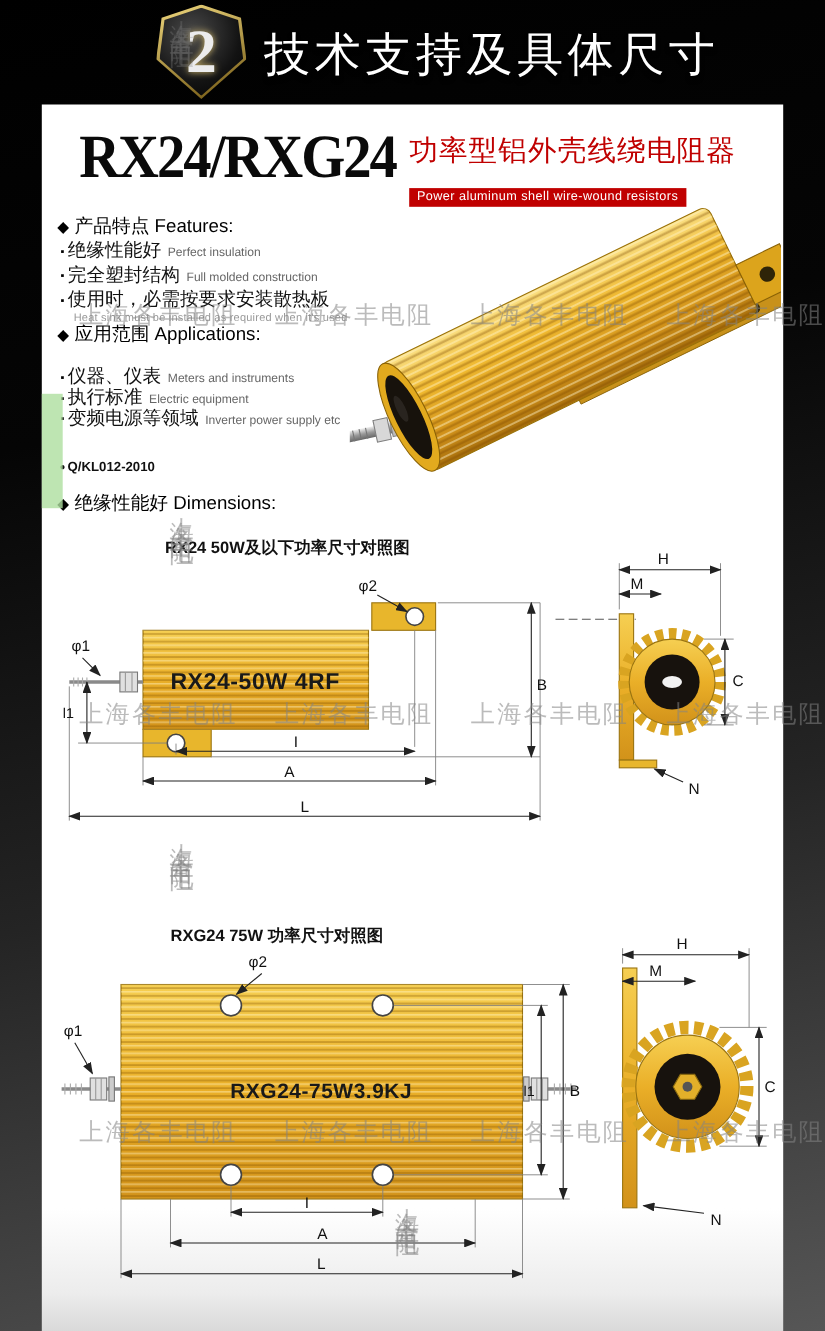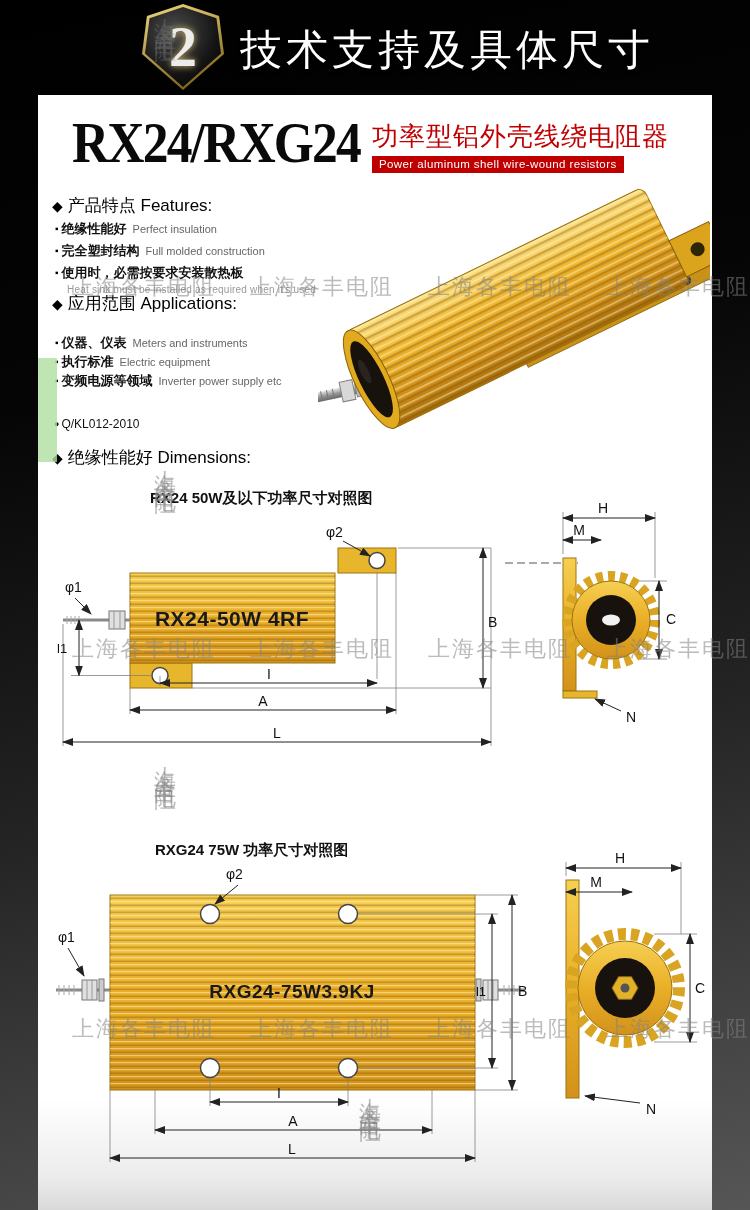--- a/index.html
+++ b/index.html
@@ -18,39 +18,39 @@
   .badge-num{font-family:"Liberation Serif","DejaVu Serif",serif;font-size:56px;font-weight:bold;color:#ececec;text-shadow:0 0 7px rgba(240,210,120,.85)}
   .header-title{position:absolute;left:240px;top:22px;font-size:42px;font-weight:normal;color:#fff;letter-spacing:4px;white-space:nowrap;text-shadow:0 3px 4px rgba(0,0,0,.7)}
 
   
   .card{position:absolute;left:38px;top:95px;width:674px;height:1115px;z-index:1;overflow:hidden;
     background:linear-gradient(180deg,#fff 0%,#fff 90%,#ececec 97%,#d9d9d9 100%)}
 
   .big-title{position:absolute;left:34px;top:16px;font-family:"Liberation Serif","DejaVu Serif",serif;font-size:56px;font-weight:bold;color:#0a0a0a;letter-spacing:-2px;transform:scaleX(.92);transform-origin:left top;white-space:nowrap}
   .subtitle{position:absolute;left:334px;top:24px}
   .subtitle-cn{font-size:26px;font-weight:normal;color:#c00000;letter-spacing:1px;white-space:nowrap}
-  .subtitle-en{display:inline-block;margin-top:2px;background:#c00000;color:#fff;font-size:11.5px;letter-spacing:.4px;padding:2px 7px 3px;white-space:nowrap}
+  .subtitle-en{display:inline-block;margin-top:17px;background:#c00000;color:#fff;font-size:11.5px;letter-spacing:.4px;padding:2px 7px 3px;white-space:nowrap}
 
   .sec-heading{position:absolute;left:14px;font-size:17px;font-weight:normal;color:#000;white-space:nowrap}
   .sec-heading .diamond{font-size:14px;margin-right:5px}
   .h-features{top:99px}
   .h-apps{top:197px}
   .h-std{top:298px}
   .h-dims{top:351px}
 
   .item-list{position:absolute;left:17px}
   .features-list{top:122px}
   .apps-list{top:237px}
   .item{height:22px;line-height:22px;white-space:nowrap}
   .apps-list .item{height:19px;line-height:19px}
   .item .bullet{font-size:10px;margin-right:3px;vertical-align:1px;color:#000}
-  .item .cn{font-size:13px;font-weight:bold;color:#111}
+  .item .cn{font-size:17px;font-weight:normal;color:#111}
   .item .en{font-size:11px;color:#666;margin-left:6px}
   .note{margin-top:1px;margin-left:12px;font-size:10px;color:#999;letter-spacing:.2px;white-space:nowrap}
-  .std-item{position:absolute;left:16px;top:322px;font-size:12px;font-weight:normal;color:#111;white-space:nowrap}
+  .std-item{position:absolute;left:16px;top:322px;font-size:12px;font-weight:bold;color:#111;white-space:nowrap}
   .std-item .dot{font-size:9px;margin-right:2px;vertical-align:1px}
 
   .photo{position:absolute;left:280px;top:90px;width:392px;height:260px}
   .diagram{position:absolute}
   .diagram-50w{left:17px;top:385px;width:645px;height:295px}
   .diagram-75w{left:2px;top:735px;width:670px;height:345px}
 
   svg text{font-family:"Liberation Sans","DejaVu Sans",sans-serif;fill:#111;font-size:14px}
   svg .cap{font-size:15px;font-weight:bold}
   svg .plabel{font-weight:bold;fill:#191919}

